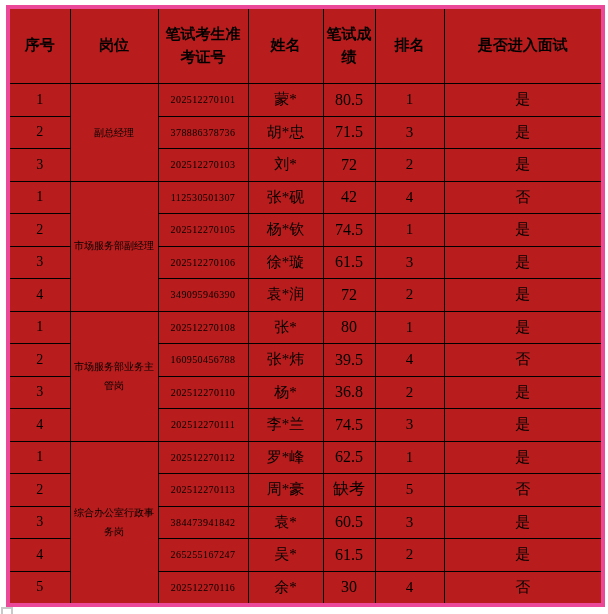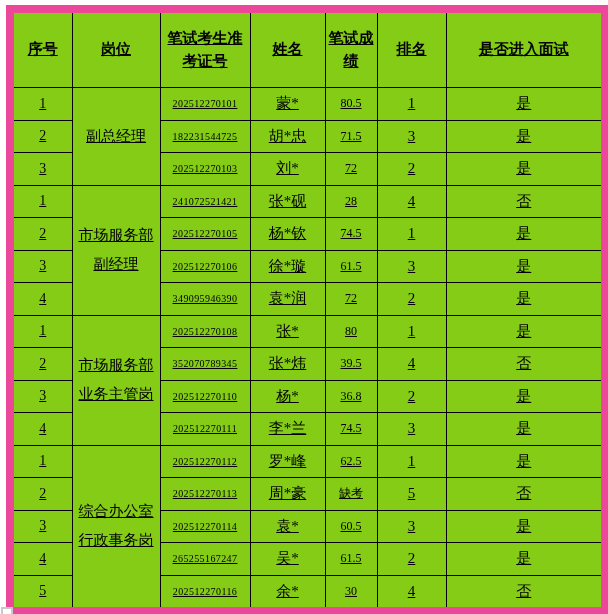--- a/index.html
+++ b/index.html
@@ -20,23 +20,22 @@
   }
   .table-wrap {
     position: absolute;
     left: 6px;
     top: 5px;
   }
   table.results {
     border-collapse: collapse;
     table-layout: fixed;
     width: 595px;
-    border: 8px solid #ec4899;
-    background: #84cc16;
-    text-decoration: underline;
+    border: 4px solid #ec4899;
+    background: #b91c1c;
   }
   table.results th,
   table.results td {
     border: 1px solid #000000;
     text-align: center;
     vertical-align: middle;
     padding: 0;
     overflow: hidden;
     color: #000000;
   }
@@ -46,30 +45,30 @@
     font-weight: bold;
     line-height: 1.55;
     padding: 0 4px;
   }
   tbody td {
     height: 31.5px;
     font-size: 15px;
   }
   td.c-no { font-size: 14px; }
   td.c-pos {
-    font-size: 15px;
+    font-size: 10px;
     line-height: 1.95;
     padding: 0 8px;
   }
   td.c-ticket {
     font-size: 10px;
     letter-spacing: 0.4px;
   }
   td.c-name { font-size: 15px; }
-  td.c-score { font-size: 12px; }
+  td.c-score { font-size: 16px; }
   td.c-rank { font-size: 15px; }
   td.c-interview { font-size: 15px; }
   .corner-artifact {
     position: absolute;
     left: 1px;
     top: 607px;
     width: 12px;
     height: 10px;
     border: 2px solid #c9c9c9;
     background: #ffffff;
@@ -108,41 +107,41 @@
           <td class="c-no">1</td>
           <td class="c-pos" rowspan="3">副总经理</td>
           <td class="c-ticket">202512270101</td>
           <td class="c-name">蒙*</td>
           <td class="c-score">80.5</td>
           <td class="c-rank">1</td>
           <td class="c-interview">是</td>
         </tr>
         <tr>
           <td class="c-no">2</td>
-          <td class="c-ticket">182231544725</td>
+          <td class="c-ticket">378886378736</td>
           <td class="c-name">胡*忠</td>
           <td class="c-score">71.5</td>
           <td class="c-rank">3</td>
           <td class="c-interview">是</td>
         </tr>
         <tr>
           <td class="c-no">3</td>
           <td class="c-ticket">202512270103</td>
           <td class="c-name">刘*</td>
           <td class="c-score">72</td>
           <td class="c-rank">2</td>
           <td class="c-interview">是</td>
         </tr>
 
         <tr>
           <td class="c-no">1</td>
           <td class="c-pos" rowspan="4">市场服务部副经理</td>
-          <td class="c-ticket">241072521421</td>
+          <td class="c-ticket">112530501307</td>
           <td class="c-name">张*砚</td>
-          <td class="c-score">28</td>
+          <td class="c-score">42</td>
           <td class="c-rank">4</td>
           <td class="c-interview">否</td>
         </tr>
         <tr>
           <td class="c-no">2</td>
           <td class="c-ticket">202512270105</td>
           <td class="c-name">杨*钦</td>
           <td class="c-score">74.5</td>
           <td class="c-rank">1</td>
           <td class="c-interview">是</td>
@@ -168,21 +167,21 @@
           <td class="c-no">1</td>
           <td class="c-pos" rowspan="4">市场服务部业务主管岗</td>
           <td class="c-ticket">202512270108</td>
           <td class="c-name">张*</td>
           <td class="c-score">80</td>
           <td class="c-rank">1</td>
           <td class="c-interview">是</td>
         </tr>
         <tr>
           <td class="c-no">2</td>
-          <td class="c-ticket">352070789345</td>
+          <td class="c-ticket">160950456788</td>
           <td class="c-name">张*炜</td>
           <td class="c-score">39.5</td>
           <td class="c-rank">4</td>
           <td class="c-interview">否</td>
         </tr>
         <tr>
           <td class="c-no">3</td>
           <td class="c-ticket">202512270110</td>
           <td class="c-name">杨*</td>
           <td class="c-score">36.8</td>
@@ -210,21 +209,21 @@
         <tr>
           <td class="c-no">2</td>
           <td class="c-ticket">202512270113</td>
           <td class="c-name">周*豪</td>
           <td class="c-score">缺考</td>
           <td class="c-rank">5</td>
           <td class="c-interview">否</td>
         </tr>
         <tr>
           <td class="c-no">3</td>
-          <td class="c-ticket">202512270114</td>
+          <td class="c-ticket">384473941842</td>
           <td class="c-name">袁*</td>
           <td class="c-score">60.5</td>
           <td class="c-rank">3</td>
           <td class="c-interview">是</td>
         </tr>
         <tr>
           <td class="c-no">4</td>
           <td class="c-ticket">265255167247</td>
           <td class="c-name">吴*</td>
           <td class="c-score">61.5</td>

